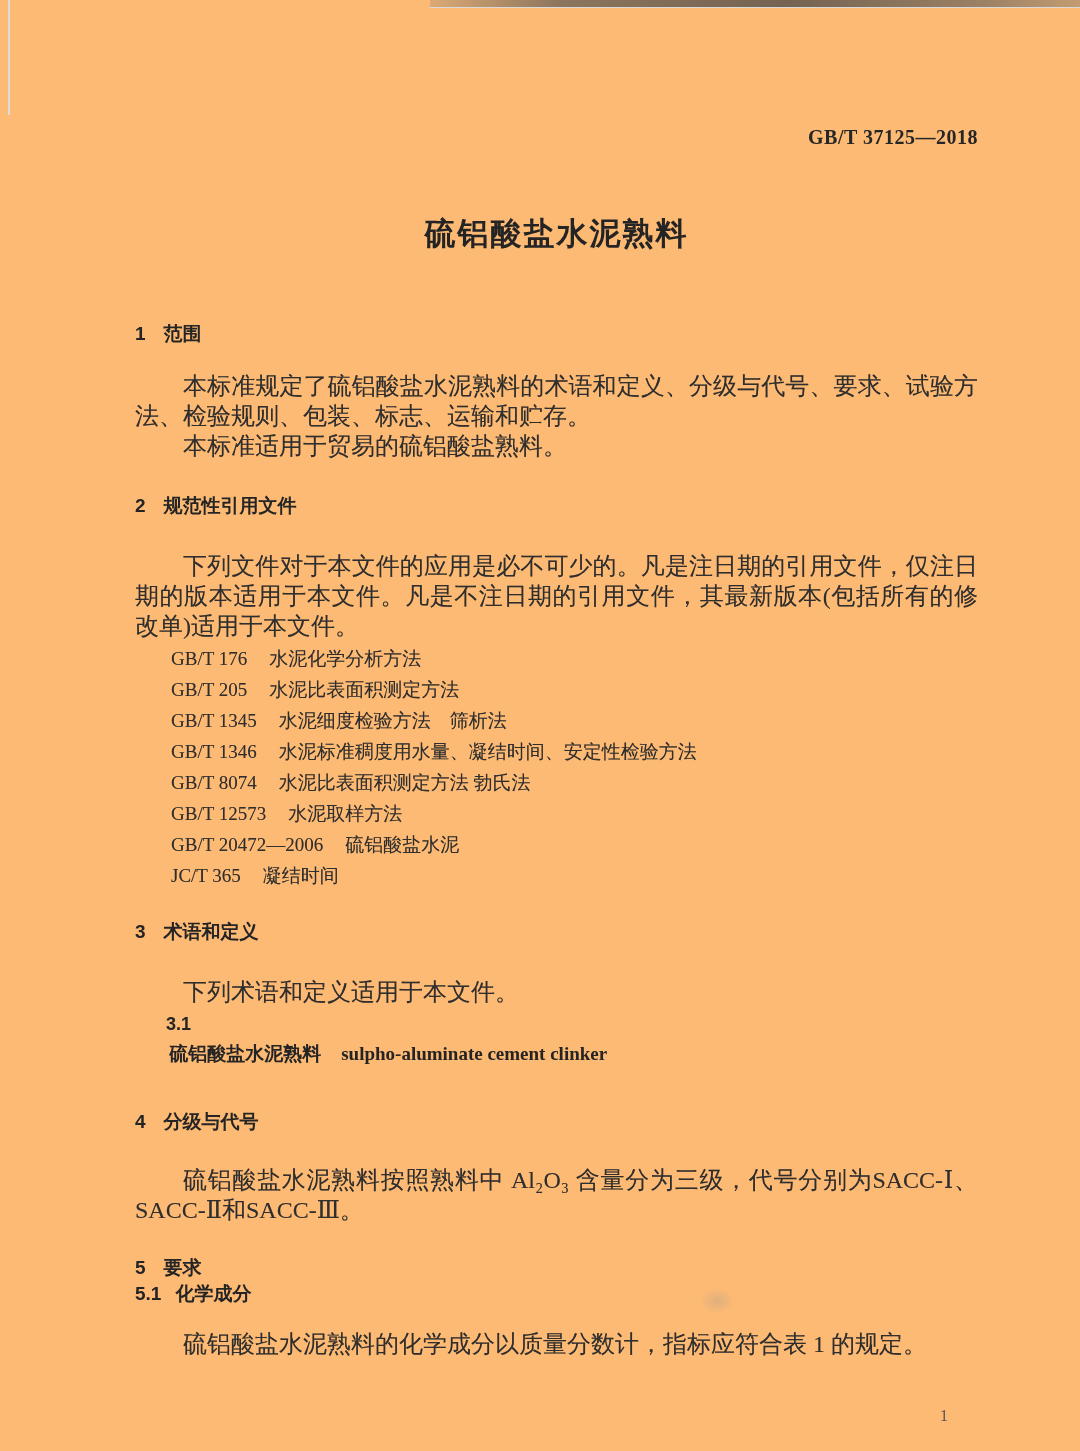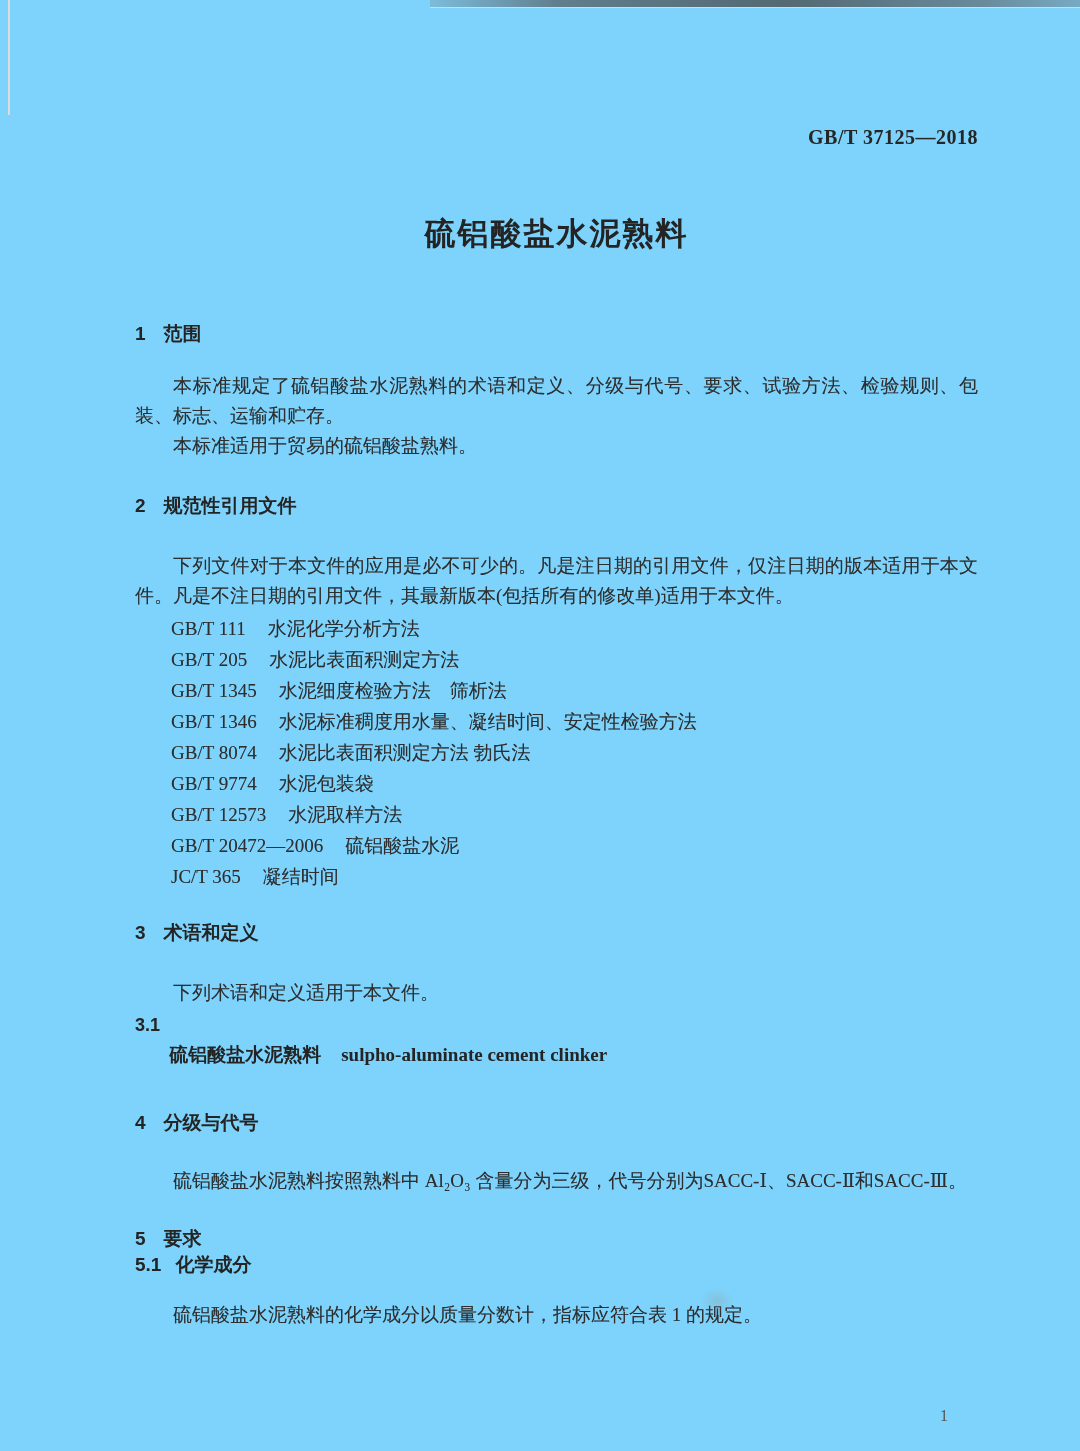--- a/index.html
+++ b/index.html
@@ -1,20 +1,20 @@
 <!DOCTYPE html>
 <html><head>
 <meta charset="utf-8">
 <style>
   html,body { margin:0; padding:0; background:#e9e9e9; }
   .page {
     position:relative;
     width:1080px; height:1451px;
     margin:0 auto;
-    background:#7dd3fc;
+    background:#fdba74;
     color:#2e2e2e;
     font-family:"Liberation Serif","DejaVu Serif",serif;
     overflow:hidden;
     box-sizing:border-box;
     padding:0 102px 0 135px;
   }
   
   .scan-strip {
     position:absolute; top:0; left:430px; width:650px; height:7px;
     background:linear-gradient(90deg, rgba(120,120,120,.25), rgba(80,80,80,.65) 20%, rgba(70,70,70,.75) 55%, rgba(90,90,90,.6) 85%, rgba(110,110,110,.4));
@@ -56,41 +56,41 @@
   .h-sub .sec-num { margin-right:14px; }
   .mt-s1  { margin-top:66px; }
   .mt-s2  { margin-top:32px; }
   .mt-s3  { margin-top:28px; }
   .mt-s4  { margin-top:40px; }
   .mt-s5  { margin-top:30px; }
   .mt-s51 { }
   
   .body {
     margin:0;
-    font-size:19px;
+    font-size:24px;
     line-height:30px;
     color:#2e2e2e;
     text-align:justify;
     text-shadow:0 0 .4px rgba(0,0,0,.25);
   }
   .indent { text-indent:2em; }
   .mt-p   { margin-top:24px; }
   .mt-intro { margin-top:32px; }
   .mt-para4 { margin-top:30px; }
   .mt-para5 { margin-top:22px; }
   
   .ref-list { margin-top:2px; }
   .ref-line {
     font-size:19px; line-height:31px;
     padding-left:36px;
     text-shadow:0 0 .4px rgba(0,0,0,.25);
   }
   .ref-code { margin-right:22px; }
   
-  .term-number { font-family:"Liberation Sans","DejaVu Sans",sans-serif; font-weight:bold; font-size:18px; line-height:30px; margin-top:2px; color:#242424; }
+  .term-number { font-family:"Liberation Sans","DejaVu Sans",sans-serif; font-weight:bold; font-size:18px; line-height:30px; margin-top:2px; color:#242424;margin-left:31px; }
   .term-line { padding-left:1.8em; line-height:30px; font-size:19px; }
   .term-cn { font-family:"Liberation Sans","DejaVu Sans",sans-serif; font-weight:bold; color:#242424; margin-right:20px; }
   .term-en { font-weight:bold; color:#242424; }
   
   .page-number {
     position:absolute; right:132px; bottom:26px;
     font-size:16px; color:#555;
   }
 </style>
 </head>
@@ -111,26 +111,25 @@
   </div>
   <p class="body indent mt-p">本标准规定了硫铝酸盐水泥熟料的术语和定义、分级与代号、要求、试验方法、检验规则、包装、标志、运输和贮存。</p>
   <p class="body indent">本标准适用于贸易的硫铝酸盐熟料。</p>
 
   <div class="h-sec mt-s2">
     <span class="sec-num">2</span><span>规范性引用文件</span>
   </div>
   <p class="body indent mt-intro">下列文件对于本文件的应用是必不可少的。凡是注日期的引用文件，仅注日期的版本适用于本文件。凡是不注日期的引用文件，其最新版本(包括所有的修改单)适用于本文件。</p>
 
   <div class="ref-list">
-    <div class="ref-line"><span class="ref-code">GB/T 111</span><span>水泥化学分析方法</span></div>
+    <div class="ref-line"><span class="ref-code">GB/T 176</span><span>水泥化学分析方法</span></div>
     <div class="ref-line"><span class="ref-code">GB/T 205</span><span>水泥比表面积测定方法</span></div>
     <div class="ref-line"><span class="ref-code">GB/T 1345</span><span>水泥细度检验方法　筛析法</span></div>
     <div class="ref-line"><span class="ref-code">GB/T 1346</span><span>水泥标准稠度用水量、凝结时间、安定性检验方法</span></div>
     <div class="ref-line"><span class="ref-code">GB/T 8074</span><span>水泥比表面积测定方法 勃氏法</span></div>
-    <div class="ref-line"><span class="ref-code">GB/T 9774</span><span>水泥包装袋</span></div>
     <div class="ref-line"><span class="ref-code">GB/T 12573</span><span>水泥取样方法</span></div>
     <div class="ref-line"><span class="ref-code">GB/T 20472—2006</span><span>硫铝酸盐水泥</span></div>
     <div class="ref-line"><span class="ref-code">JC/T 365</span><span>凝结时间</span></div>
   </div>
 
   <div class="h-sec mt-s3">
     <span class="sec-num">3</span><span>术语和定义</span>
   </div>
   <p class="body indent mt-intro">下列术语和定义适用于本文件。</p>
   <div class="term-number">3.1</div>

